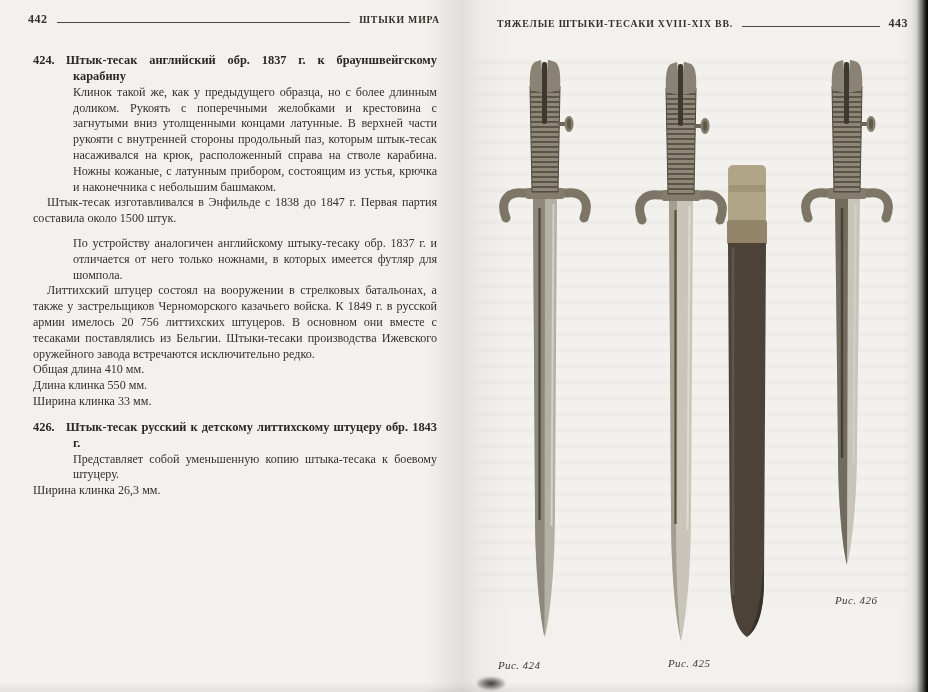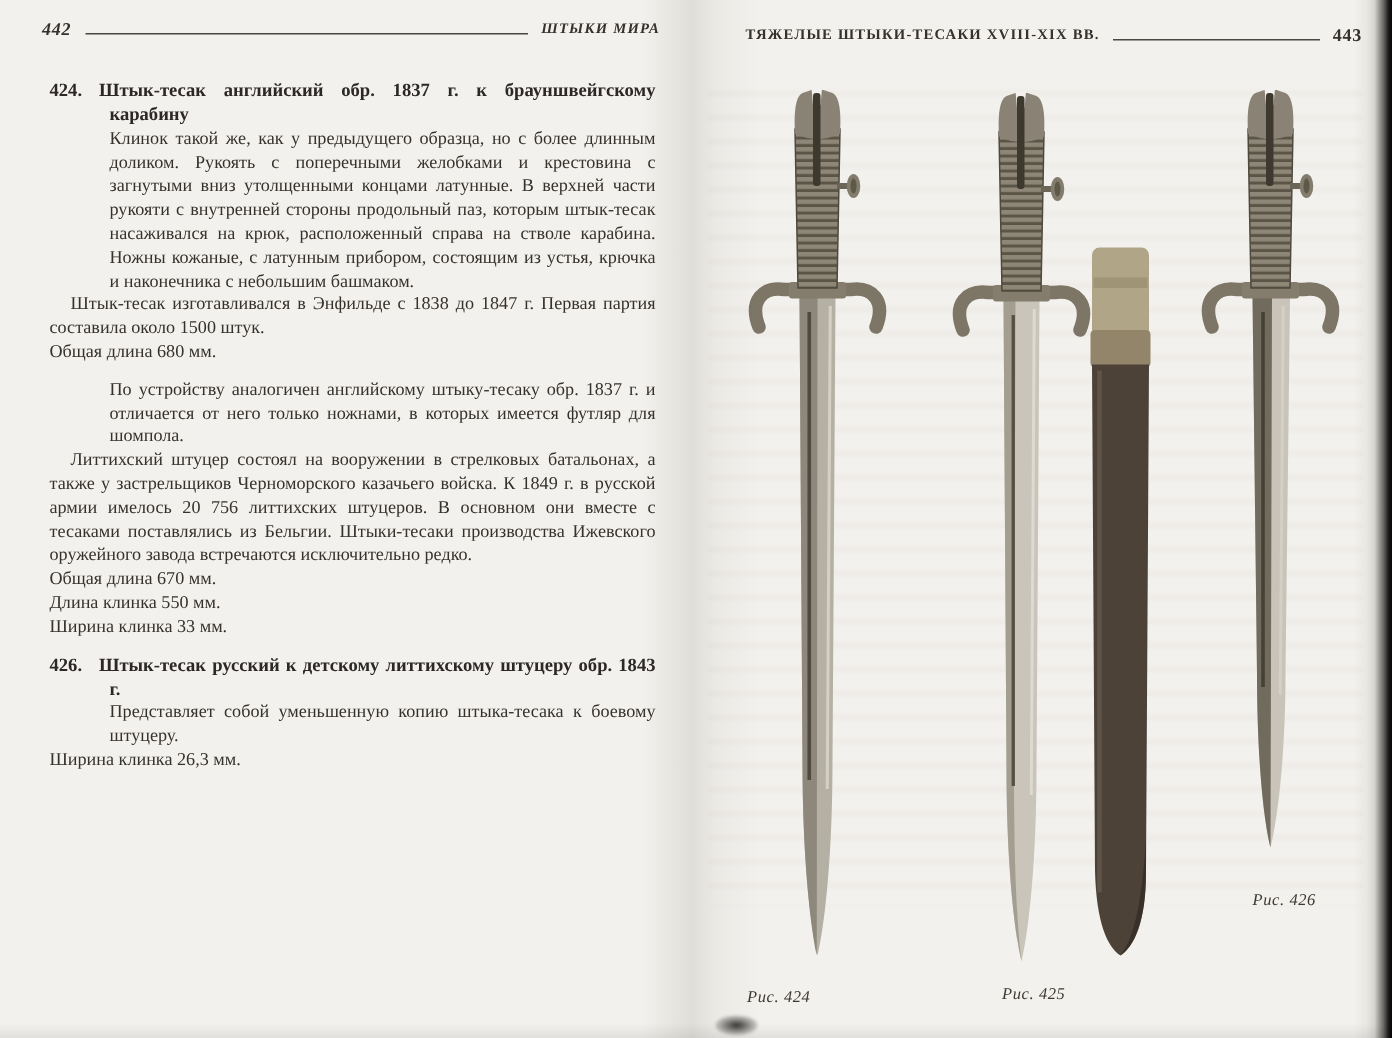--- a/index.html
+++ b/index.html
@@ -33,21 +33,21 @@
   .ghost{
     position:absolute;left:472px;top:60px;width:436px;height:545px;
     background:repeating-linear-gradient(180deg, rgba(112,106,95,0.06) 0 5px, rgba(0,0,0,0) 5px 16px);
     filter:blur(1.2px);opacity:.55;pointer-events:none;
   }
   
   .running-head{position:absolute;display:flex;align-items:flex-end;}
   .running-head .pagenum{font-weight:bold;font-size:12px;line-height:12px;letter-spacing:.5px;}
   .running-head .runtitle{font-weight:bold;font-size:9.8px;line-height:11px;letter-spacing:.8px;}
   .running-head .rule{flex:1;border-bottom:1.6px solid #4a4741;margin:0 9px 2px 9px;height:1px;}
-  .rh-left{left:28px;top:13px;width:412px;font-style:italic;}
+  .rh-left{left:28px;top:13px;width:412px;}
   .rh-right{left:497px;top:17px;width:411px;}
   
   .textcol{position:absolute;left:33px;top:52px;width:404px;font-size:12.1px;line-height:15.8px;}
   .entry{margin-bottom:9px;}
   .entry p{margin:0;}
   .etitle{font-weight:bold;font-size:12.4px;line-height:16.4px;text-align:justify;
           padding-left:40px;text-indent:-40px;color:#2b2825;}
   .etitle .enum{display:inline-block;width:33px;text-indent:0;}
   .edesc{margin-left:40px !important;text-align:justify;}
   .ehist{text-align:justify;text-indent:14px;}
@@ -66,27 +66,26 @@
     <span class="rule"></span>
     <span class="runtitle">ШТЫКИ МИРА</span>
   </div>
 
   <div class="textcol">
 
     <div class="entry">
       <p class="etitle"><span class="enum">424.</span><span>Штык-тесак английский обр. 1837 г. к брауншвейгскому карабину</span></p>
       <p class="edesc">Клинок такой же, как у предыдущего образца, но с более длинным доликом. Рукоять с поперечными желобками и крестовина с загнутыми вниз утолщенными концами латунные. В верхней части рукояти с внутренней стороны продольный паз, которым штык-тесак насаживался на крюк, расположенный справа на стволе карабина. Ножны кожаные, с латунным прибором, состоящим из устья, крючка и наконечника с небольшим башмаком.</p>
       <p class="ehist">Штык-тесак изготавливался в Энфильде с 1838 до 1847 г. Первая партия составила около 1500 штук.</p>
-      <p class="espec">Общая длина 680 мм.</p>
     </div>
 
     <div class="entry">
       <p class="edesc">По устройству аналогичен английскому штыку-тесаку обр. 1837 г. и отличается от него только ножнами, в которых имеется футляр для шомпола.</p>
       <p class="ehist">Литтихский штуцер состоял на вооружении в стрелковых батальонах, а также у застрельщиков Черноморского казачьего войска. К 1849 г. в русской армии имелось 20 756 литтихских штуцеров. В основном они вместе с тесаками поставлялись из Бельгии. Штыки-тесаки производства Ижевского оружейного завода встречаются исключительно редко.</p>
-      <p class="espec">Общая длина 670 мм.</p>
+      <p class="espec">Общая длина 410 мм.</p>
       <p class="espec">Длина клинка 550 мм.</p>
       <p class="espec">Ширина клинка 33 мм.</p>
     </div>
 
     <div class="entry">
       <p class="etitle"><span class="enum">426.</span><span>Штык-тесак русский к детскому литтихскому штуцеру обр. 1843 г.</span></p>
       <p class="edesc">Представляет собой уменьшенную копию штыка-тесака к боевому штуцеру.</p>
       <p class="espec">Ширина клинка 26,3 мм.</p>
     </div>
 

